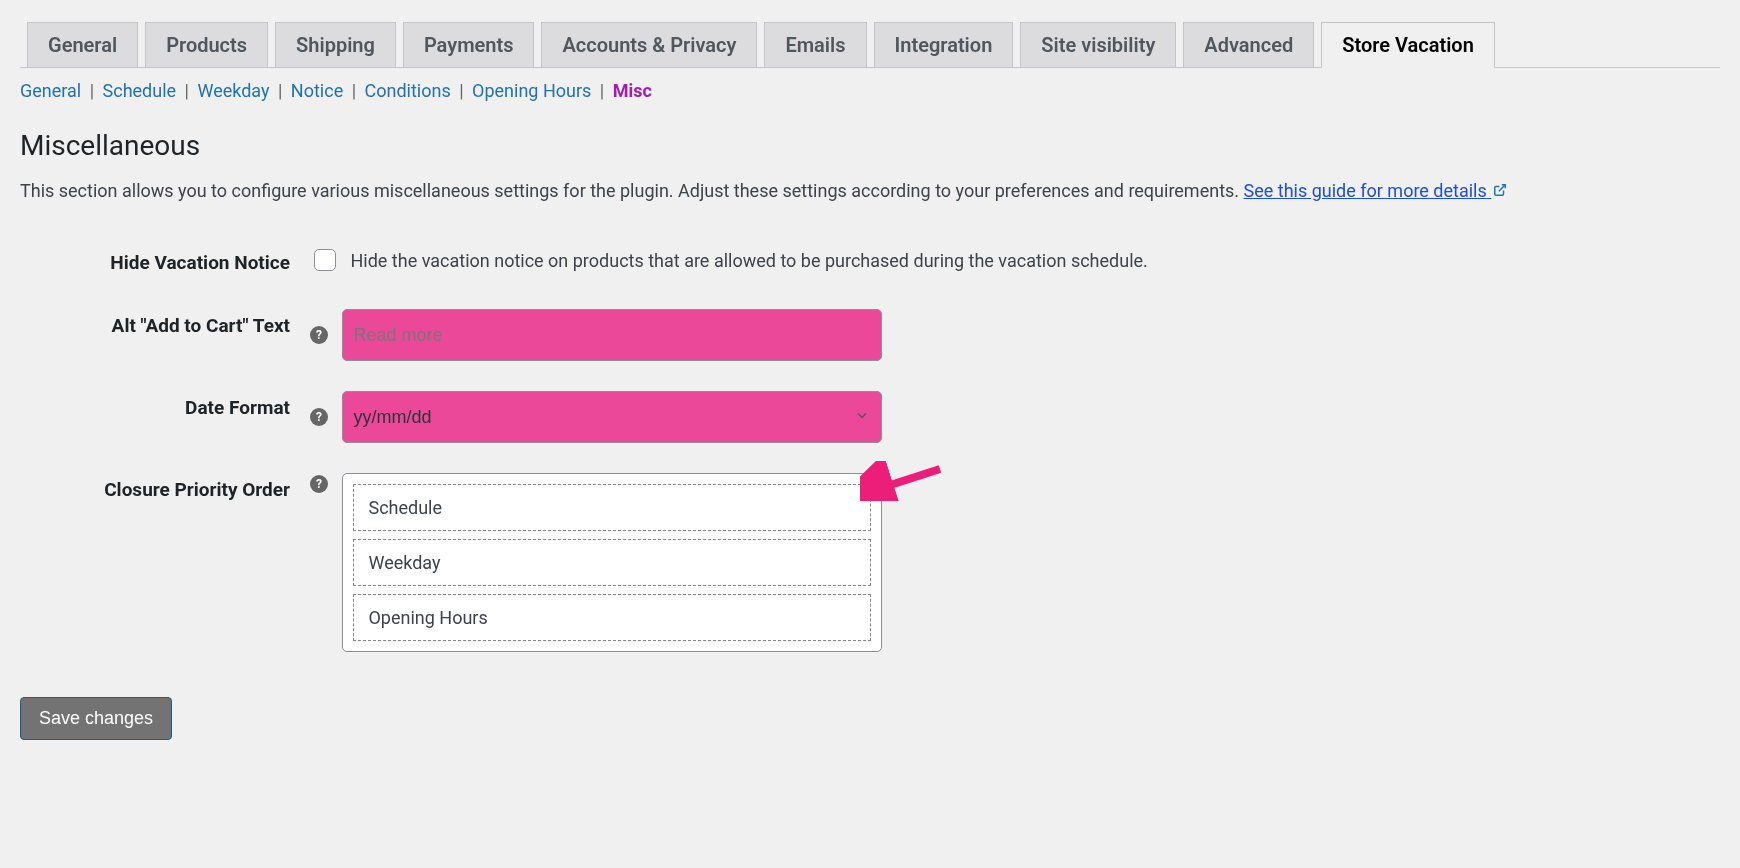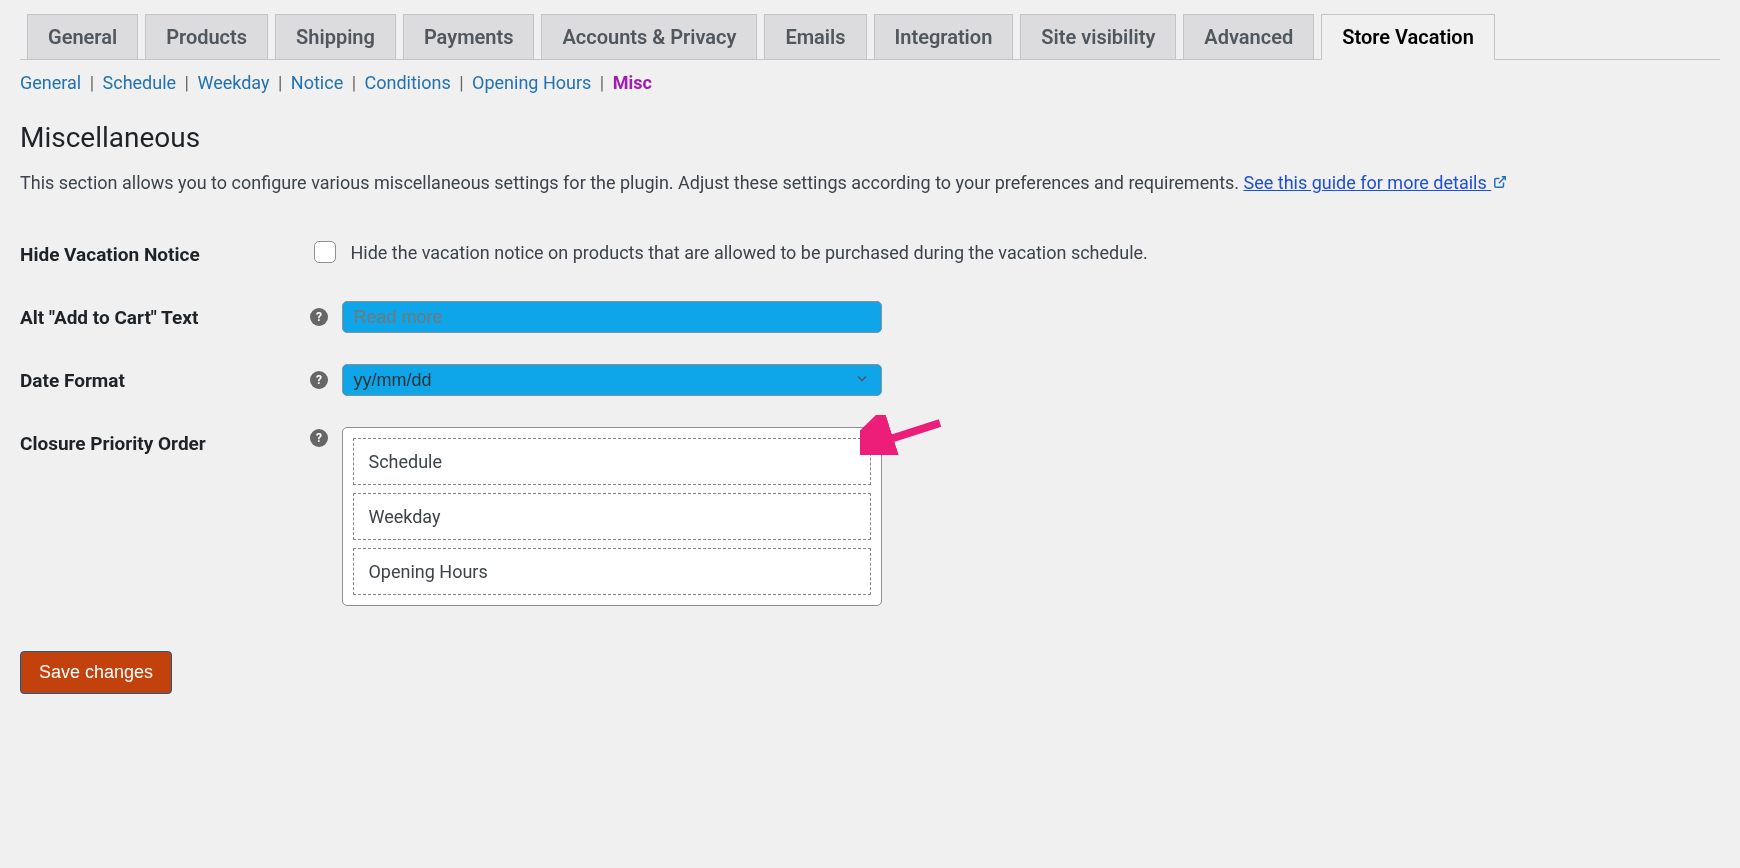--- a/index.html
+++ b/index.html
@@ -5,21 +5,21 @@
   * { box-sizing: border-box; }
   body {
     margin: 0;
     padding: 0;
     font-family: -apple-system, BlinkMacSystemFont, "Segoe UI", Roboto, sans-serif;
     background: #f0f0f1;
     color: #3c434a;
     font-size: 13px;
   }
   .wrap {
-    padding: 4px 20px 20px 20px;
+    padding: 12px 20px 20px 20px;
   }
   .nav-tab-wrapper {
     border-bottom: 1px solid #c3c4c7;
     padding-top: 9px;
     line-height: inherit;
   }
   .nav-tab {
     display: inline-block;
     background: #dcdcde;
     border: 1px solid #c3c4c7;
@@ -77,21 +77,21 @@
     width: 14px;
     height: 14px;
     vertical-align: text-top;
     margin-left: 2px;
   }
   .form-table {
     width: 100%;
     border-collapse: collapse;
   }
   .form-table th {
-    text-align: left;
+    text-align: right;
     vertical-align: top;
     width: 280px;
     padding: 20px 10px 20px 0;
     font-size: 19px;
     font-weight: 700;
     color: #1d2327;
   }
   .form-table td {
     padding: 15px 10px;
     vertical-align: top;
@@ -125,26 +125,26 @@
     cursor: pointer;
   }
   .checkbox-label {
     font-size: 18px;
     color: #3c434a;
     vertical-align: middle;
     text-align: center;
   }
   input[type="text"], select.regular-select {
     width: 540px;
-    height: 32px;
+    height: 52px;
     font-size: 18px;
     padding: 4px 10px;
     border: 1px solid #8c8f94;
     border-radius: 5px;
-    background: #0ea5e9;
+    background: #ec4899;
     color: #2c3338;
   }
   input[type="text"]::placeholder { color: #777; }
   .select-wrap {
     position: relative;
     display: inline-block;
     width: 540px;
   }
   .select-wrap select {
     appearance: none;
@@ -173,21 +173,21 @@
     font-size: 18px;
     cursor: move;
     background: #fff;
   }
   .sortable-item:last-child { margin-bottom: 0; }
   .annotation-arrow {
     position: absolute;
   }
   .arrow-svg { display:block; }
   .button-primary {
-    background: #c2410c;
+    background: #737373;
     border: 1px solid #135e96;
     color: #fff;
     font-size: 18px;
     padding: 10px 18px;
     border-radius: 4px;
     cursor: pointer;
     margin-top: 30px;
   }
   .td-content { position: relative; }
 </style>

